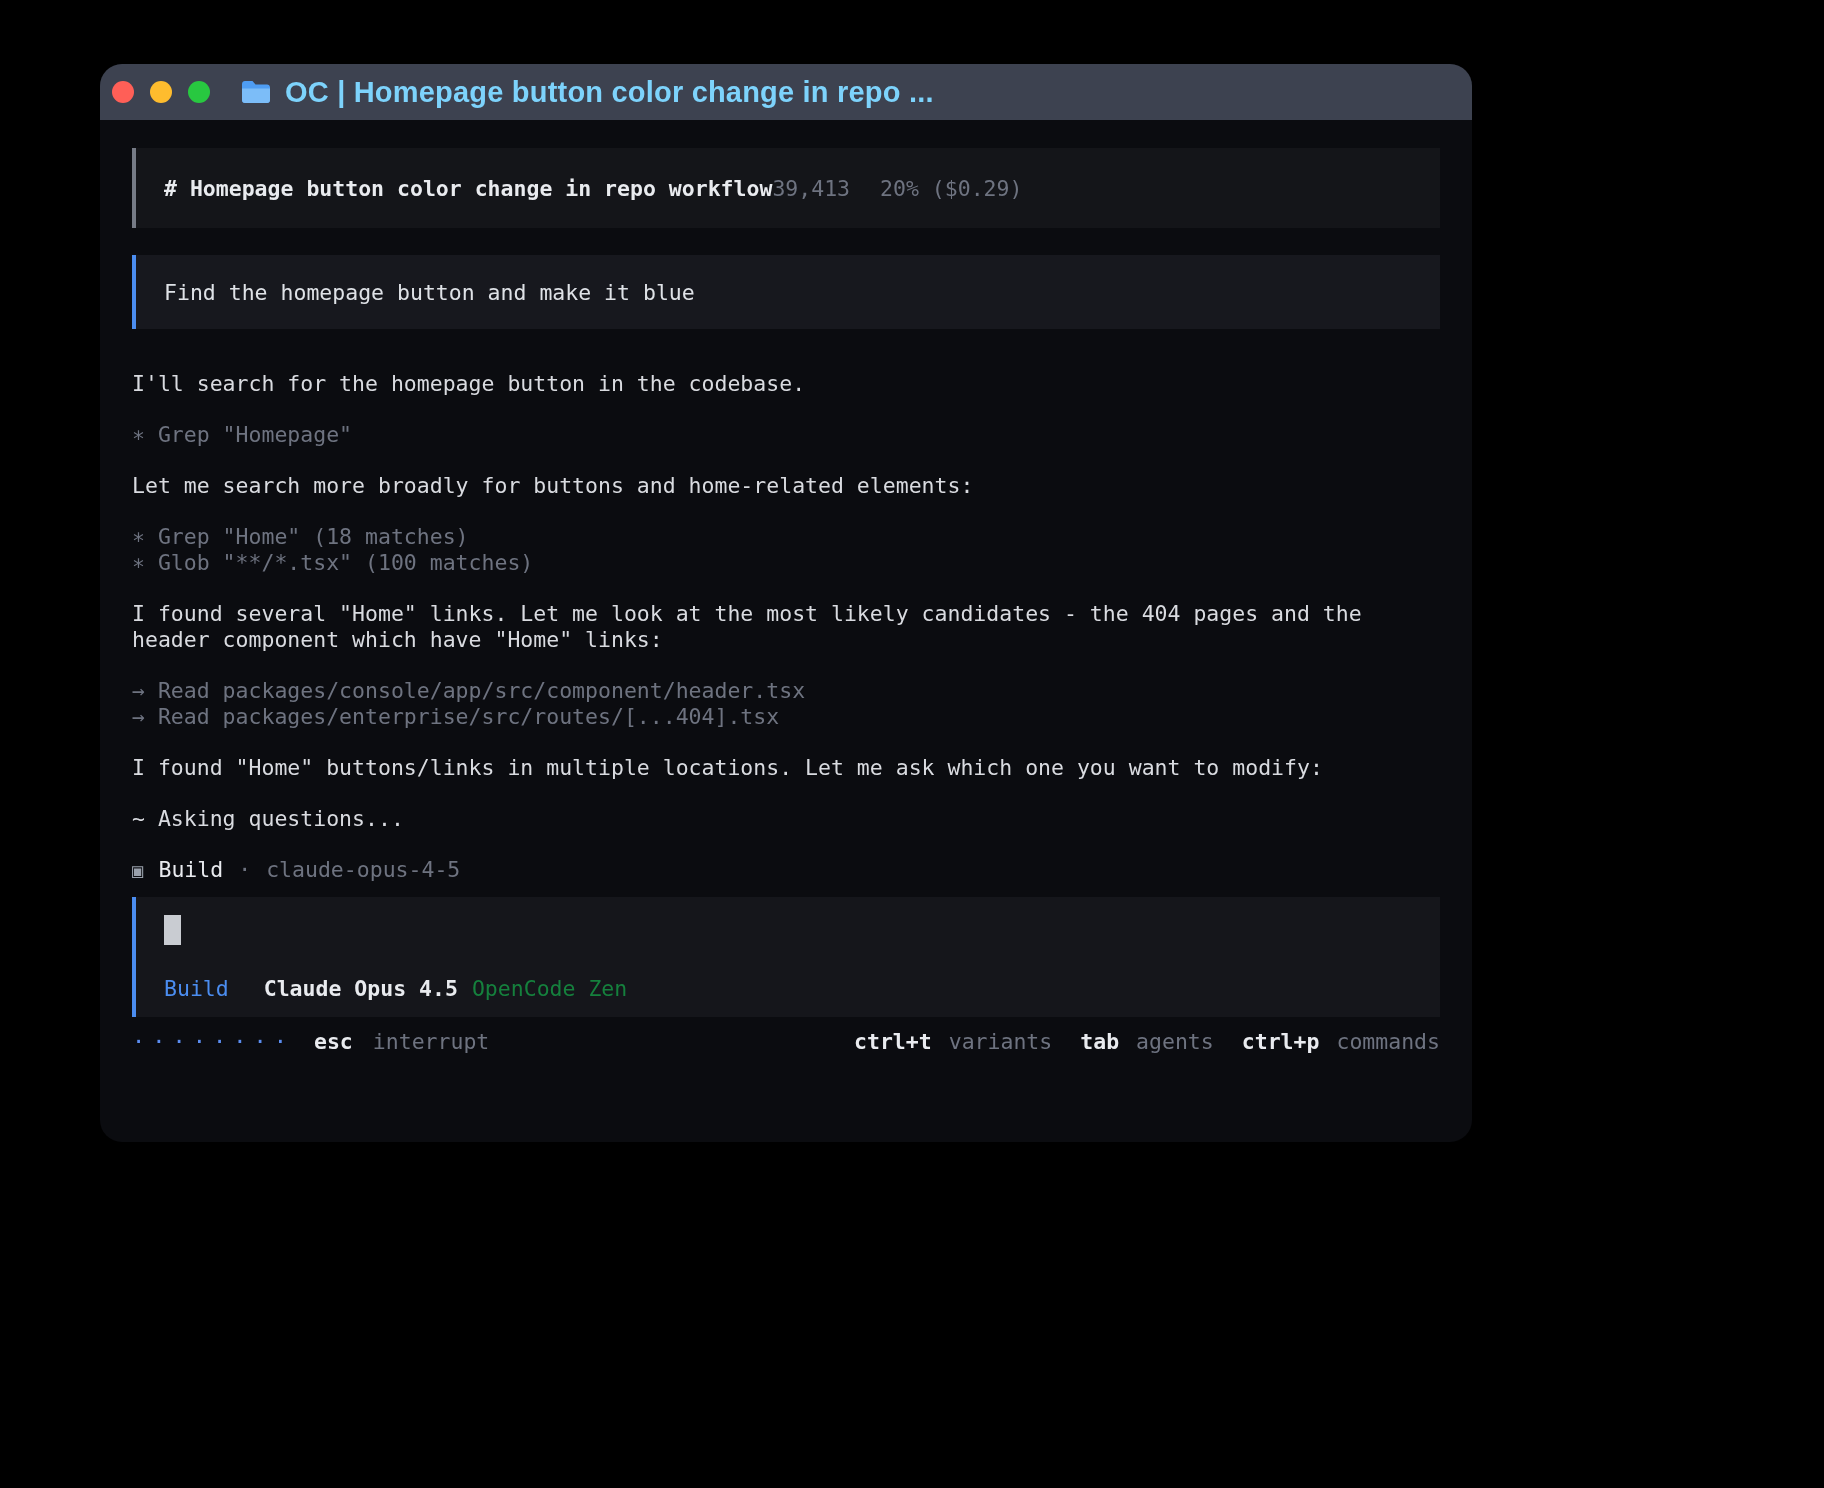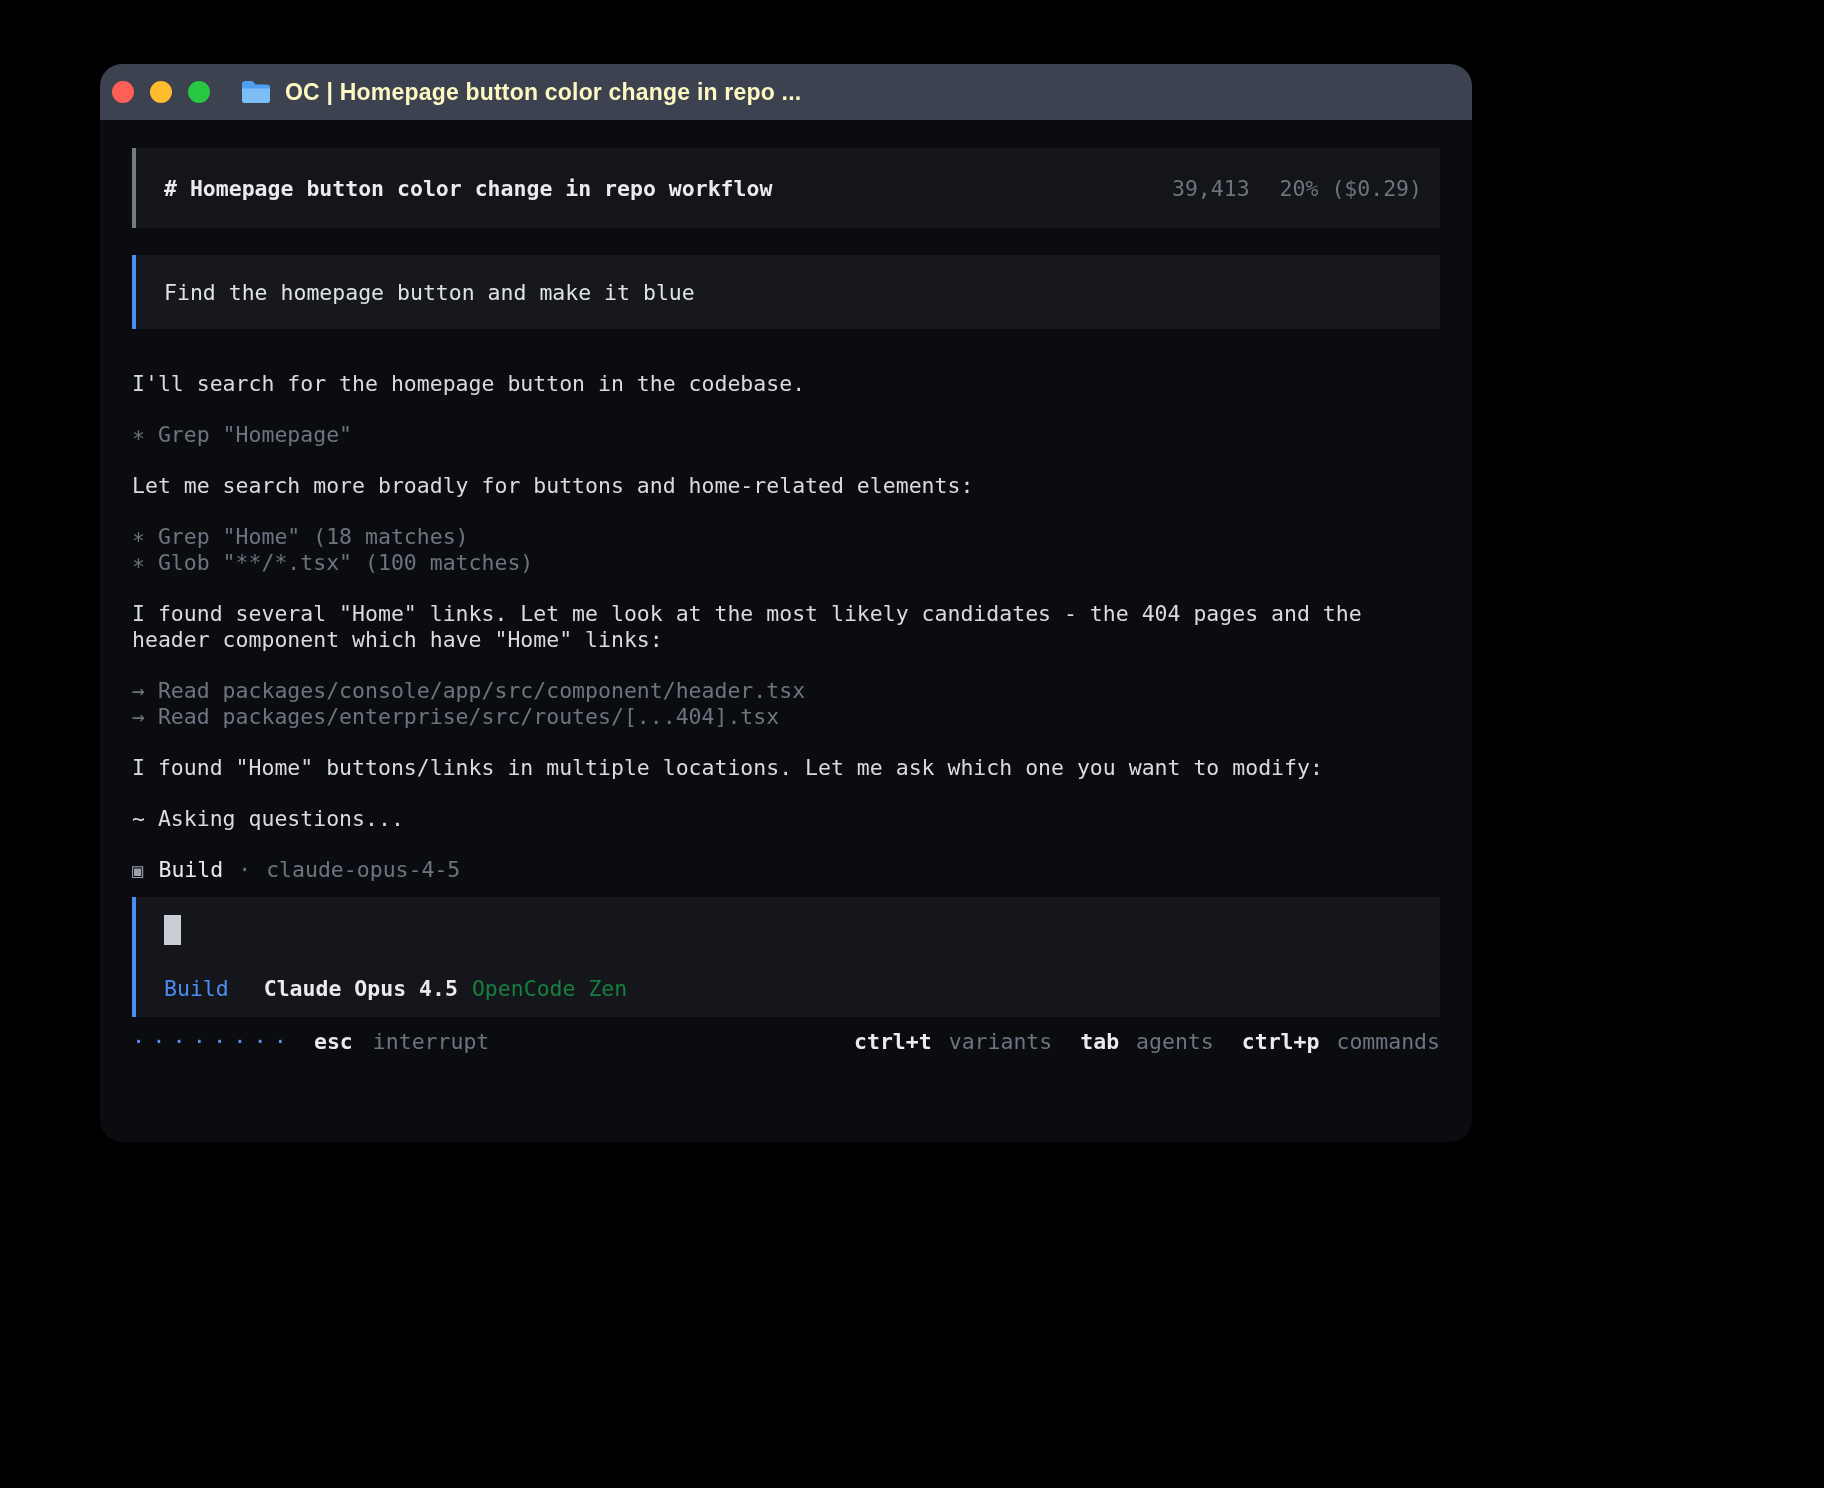--- a/index.html
+++ b/index.html
@@ -30,41 +30,41 @@
     display: flex; align-items: center;
   }
   .lights { display: flex; gap: 16px; margin-left: 12px; }
   .light { width: 22px; height: 22px; border-radius: 50%; }
   .light.red    { background: #ff5f57; }
   .light.yellow { background: #febc2e; }
   .light.green  { background: #28c840; }
   .titlewrap { display: flex; align-items: center; gap: 13px; margin-left: 30px; }
   .folder-icon { display: inline-flex; align-items: center; }
   .window-title {
-    color: #fef9c3;
+    color: #7dd3fc;
     font-family: "Liberation Sans", sans-serif;
     font-weight: 700;
-    font-size: 23px;
+    font-size: 29px;
     letter-spacing: 0.2px;
     white-space: nowrap;
   }
 
   
   .tbody {
     flex: 1;
     padding: 28px 32px 0 32px;
     display: flex; flex-direction: column;
     font-size: 21.5px;
   }
 
   .header-block {
     height: 80px; flex-shrink: 0;
     background: #141519;
     border-left: 4px solid #767b86;
-    display: flex; align-items: center; justify-content: space-between;
+    display: flex; align-items: center; 
     padding: 0 18px 0 28px;
   }
   .header-title { color: #e9ebef; font-weight: 700; white-space: nowrap; }
   .header-stats { display: flex; gap: 30px; color: #6e7380; white-space: nowrap; }
 
   .user-block {
     margin-top: 27px;
     height: 74px; flex-shrink: 0;
     background: #17181e;
     border-left: 4px solid #4b8df0;

